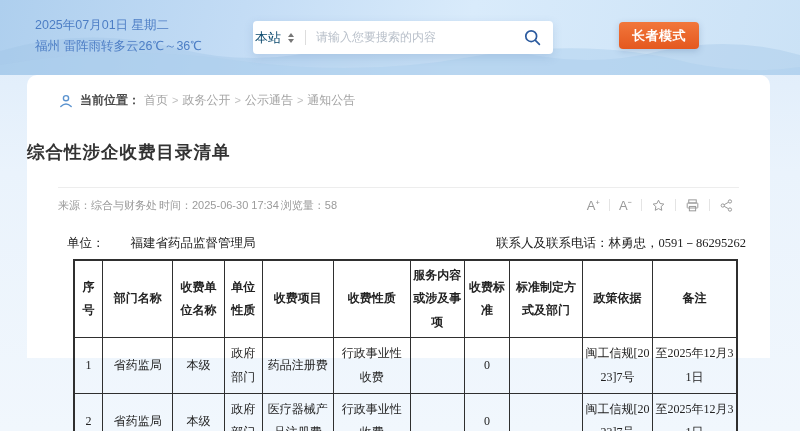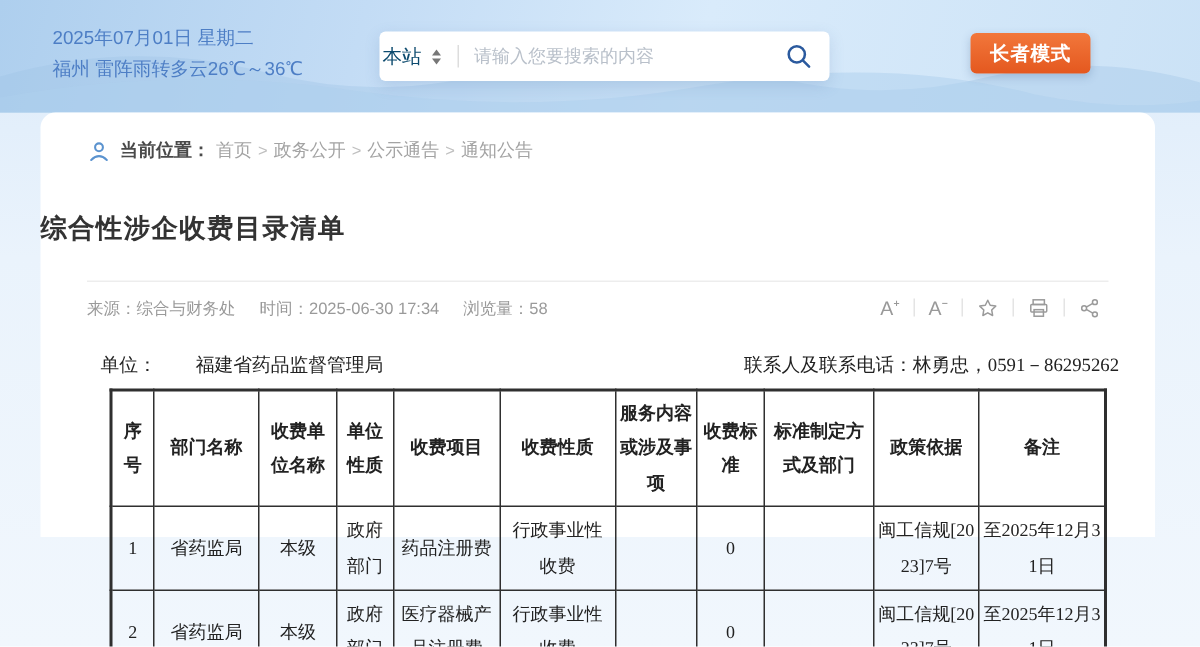--- a/index.html
+++ b/index.html
@@ -33,40 +33,40 @@
   .search-input { flex:1; border:none; outline:none; font-size:12px; color:#b91c1c; background:transparent; font-family:Liberation Serif, serif; }
   .search-input::placeholder { color:#b9c0ca; }
   .search-btn { border:none; background:none; margin:0 12px 0 6px; cursor:pointer; display:flex; align-items:center; }
 
   .hdr-btn {
     position:absolute; top:22px; height:27px; border:none; border-radius:4px;
     color:#fff; font-size:13px; font-weight:bold; padding:0 13px; cursor:pointer;
     font-family:"Liberation Sans",sans-serif; letter-spacing:.5px;
     box-shadow:0 2px 6px rgba(60,90,140,.25);
   }
-  .elder-btn  { left:647px; background:linear-gradient(180deg,#f2773b,#e4581f); }
+  .elder-btn  { left:619px; background:linear-gradient(180deg,#f2773b,#e4581f); }
   .access-btn { left:696px; background:linear-gradient(100deg,#4a82c6,#3a62ab); }
 
   
   .card {
     position:relative; margin-left:27px; width:743px; height:283px;
     background:#fff; border-radius:10px 10px 0 0;
   }
 
   .breadcrumb { display:flex; align-items:center; padding:17px 0 0 32px; font-size:12px; }
   .breadcrumb-icon { margin-right:7px; display:flex; }
   .breadcrumb-label { color:#4a4a4a; font-weight:bold; margin-right:4px; }
   .crumb { color:#a3a3a3; cursor:pointer; text-decoration:none; }
   .crumb-sep { color:#c0c0c0; margin:0 4px; font-size:11px; }
 
   .article-title { text-align:left; font-size:17.5px; font-weight:bold; color:#333; margin-top:31px; letter-spacing:1px; }
 
   .meta-divider { border-top:1px solid #ededed; margin:23px 31px 0; }
   .meta-row { display:flex; justify-content:space-between; align-items:center; padding:8px 27px 0 31px; }
-  .meta-left { font-size:11px; color:#9a9a9a; display:flex; gap:16px; }
+  .meta-left { font-size:11px; color:#9a9a9a; display:flex; gap:2px; }
   .meta-tools { display:flex; align-items:center; }
   .tool { border:none; background:none; color:#999; font-size:13px; padding:0 9px; cursor:pointer; display:flex; align-items:center; font-family:"Liberation Sans",sans-serif; }
   .tool-sep { width:1px; height:12px; background:#e4e4e4; }
 
   .doc-head {
     display:flex; justify-content:space-between; align-items:flex-end;
     font-family:"Liberation Serif","DejaVu Serif",serif; font-size:12.5px; color:#222;
     margin:21px 24px 7px 40px;
   }
   .unit-label { margin-right:26px; }

